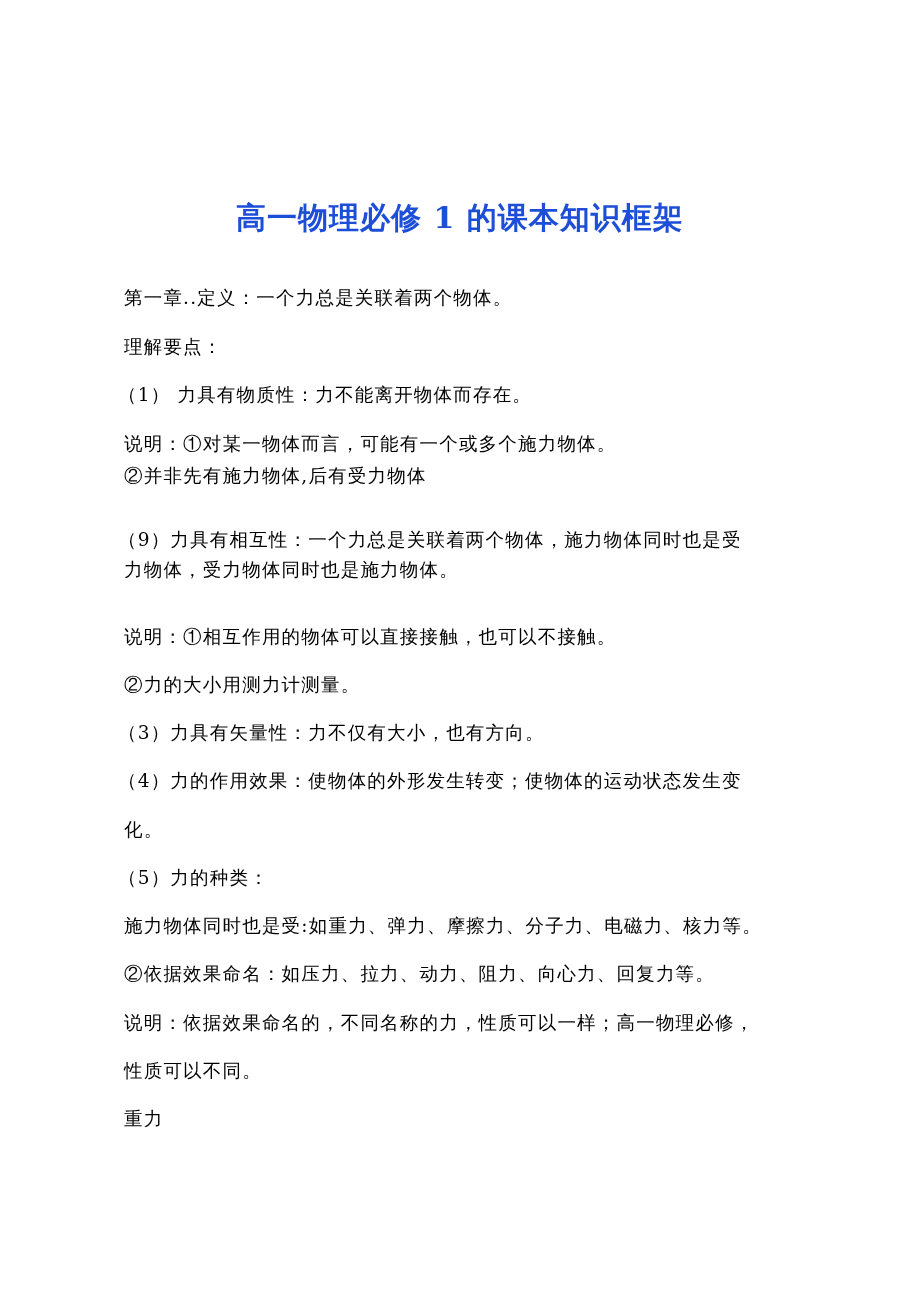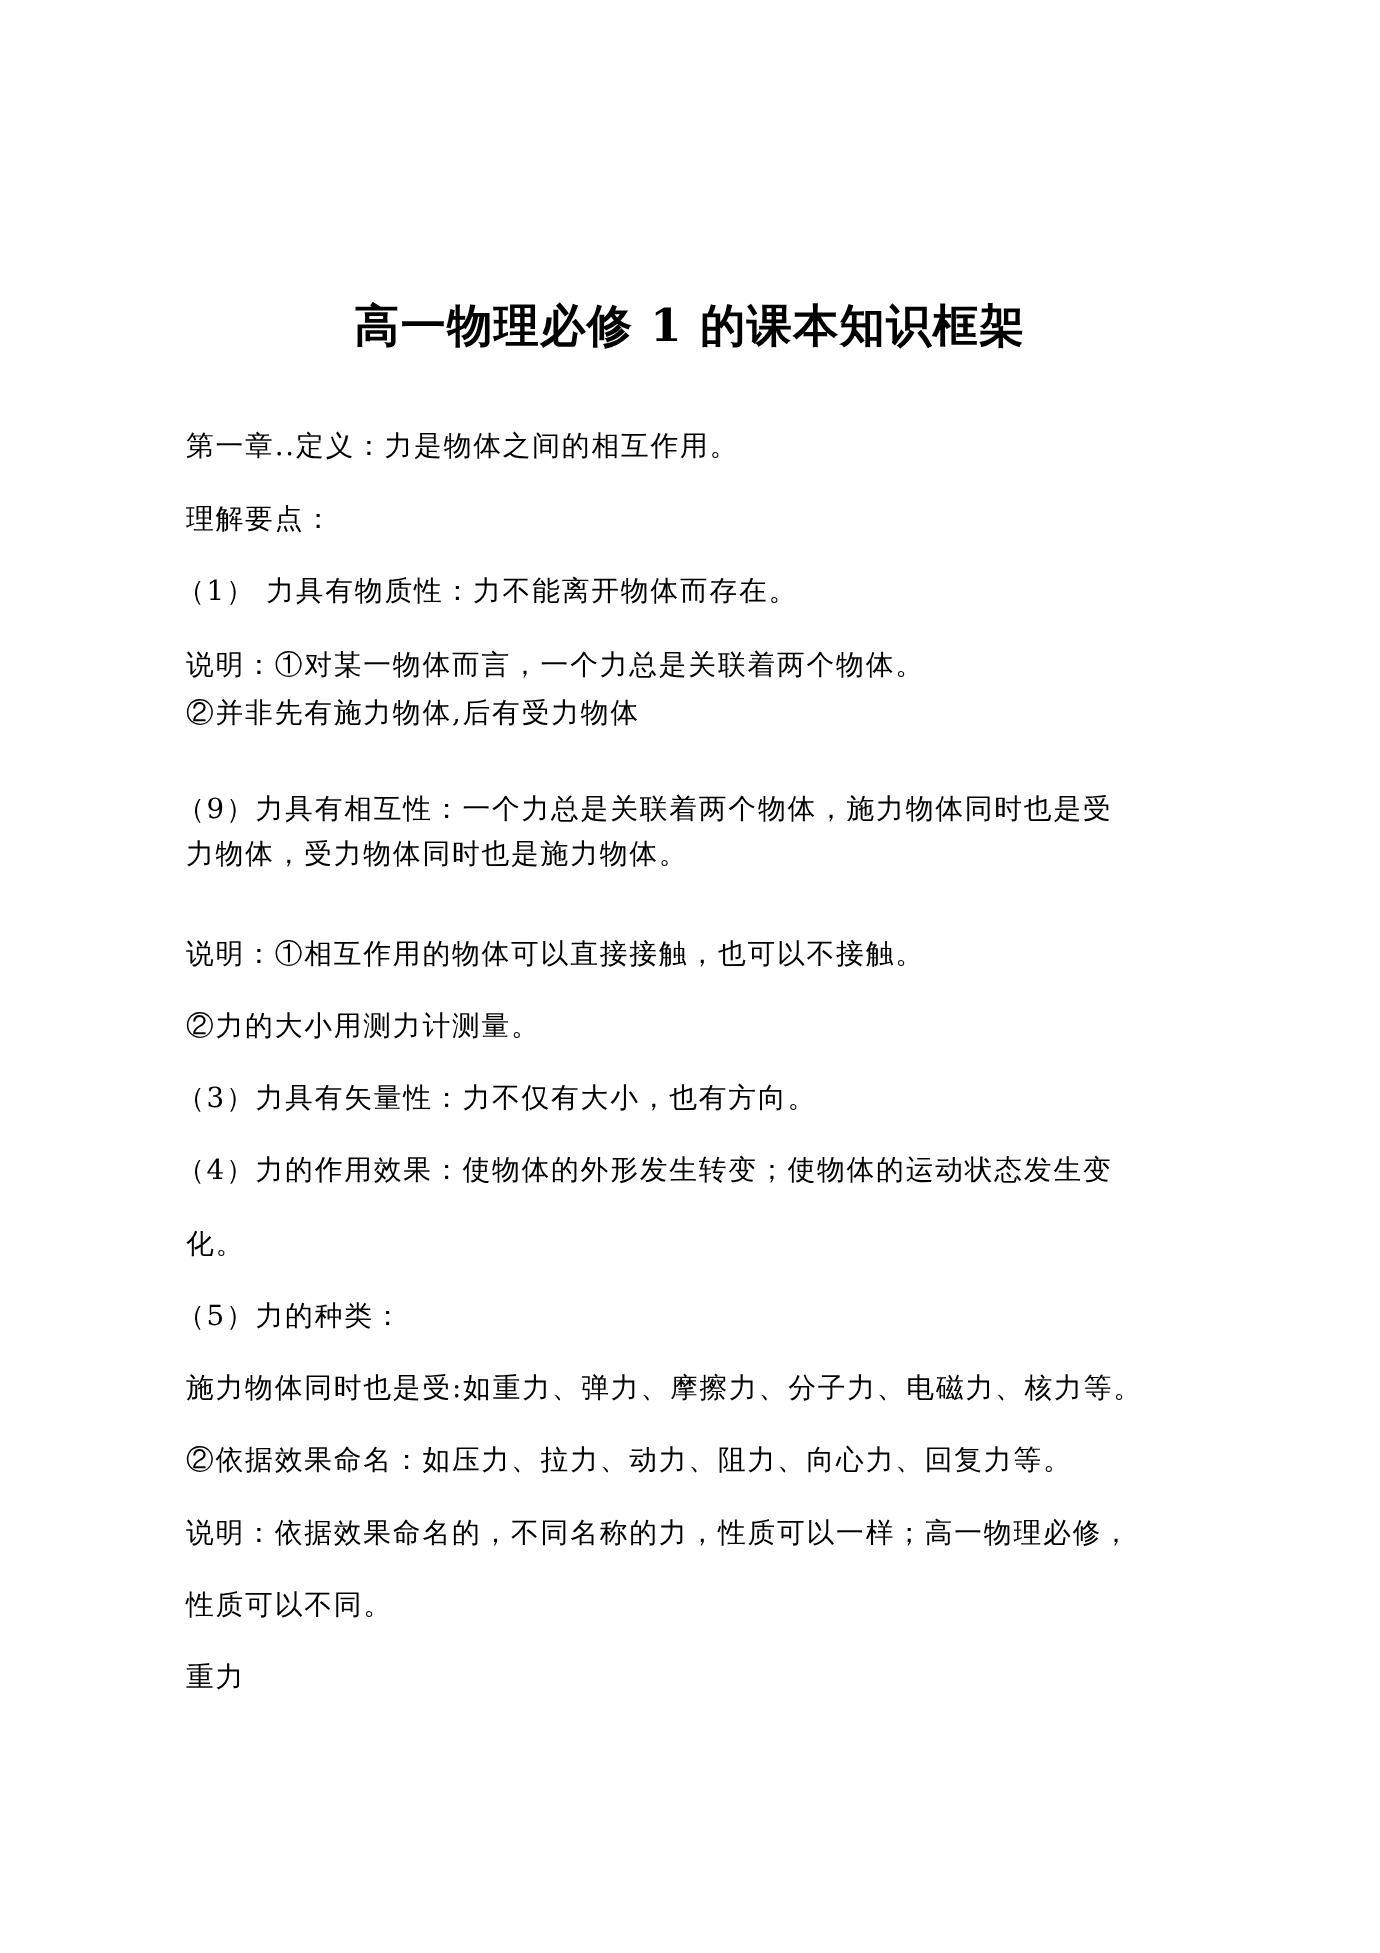--- a/index.html
+++ b/index.html
@@ -1,33 +1,33 @@
 <!DOCTYPE html>
 <html><head>
 <meta charset="utf-8">
 <style>
   html, body { margin:0; padding:0; background:#ffffff; }
   body { width:920px; height:1302px; position:relative; overflow:hidden;
          font-family:"DejaVu Serif", "Liberation Serif", serif; color:#000; }
   .title { position:absolute; left:0; top:196px; width:920px; text-align:center;
-           font-size:30px; font-weight:bold; color:#000000; letter-spacing:1px;
+           font-size:30px; font-weight:bold; color:#1d4ed8; letter-spacing:1px;
            font-family:"DejaVu Serif", "Liberation Serif", serif; line-height:44px; }
   .line { position:absolute; left:124px; font-size:18.5px; line-height:26px;
           white-space:nowrap; letter-spacing:1.2px; }
   .indent { left:118px; }
 </style>
 </head>
 <body>
 
 <div class="title">高一物理必修 1 的课本知识框架</div>
 
-<div class="line" style="top:285px">第一章..定义：力是物体之间的相互作用。</div>
+<div class="line" style="top:285px">第一章..定义：一个力总是关联着两个物体。</div>
 <div class="line" style="top:334px">理解要点：</div>
 <div class="line indent" style="top:382px">（1） 力具有物质性：力不能离开物体而存在。</div>
-<div class="line" style="top:431px">说明：①对某一物体而言，一个力总是关联着两个物体。</div>
+<div class="line" style="top:431px">说明：①对某一物体而言，可能有一个或多个施力物体。</div>
 <div class="line" style="top:463px">②并非先有施力物体,后有受力物体</div>
 <div class="line indent" style="top:527px">（9）力具有相互性：一个力总是关联着两个物体，施力物体同时也是受</div>
 <div class="line" style="top:557px">力物体，受力物体同时也是施力物体。</div>
 <div class="line" style="top:624px">说明：①相互作用的物体可以直接接触，也可以不接触。</div>
 <div class="line" style="top:672px">②力的大小用测力计测量。</div>
 <div class="line indent" style="top:720px">（3）力具有矢量性：力不仅有大小，也有方向。</div>
 <div class="line indent" style="top:768px">（4）力的作用效果：使物体的外形发生转变；使物体的运动状态发生变</div>
 <div class="line" style="top:817px">化。</div>
 <div class="line indent" style="top:865px">（5）力的种类：</div>
 <div class="line" style="top:913px">施力物体同时也是受:如重力、弹力、摩擦力、分子力、电磁力、核力等。</div>

